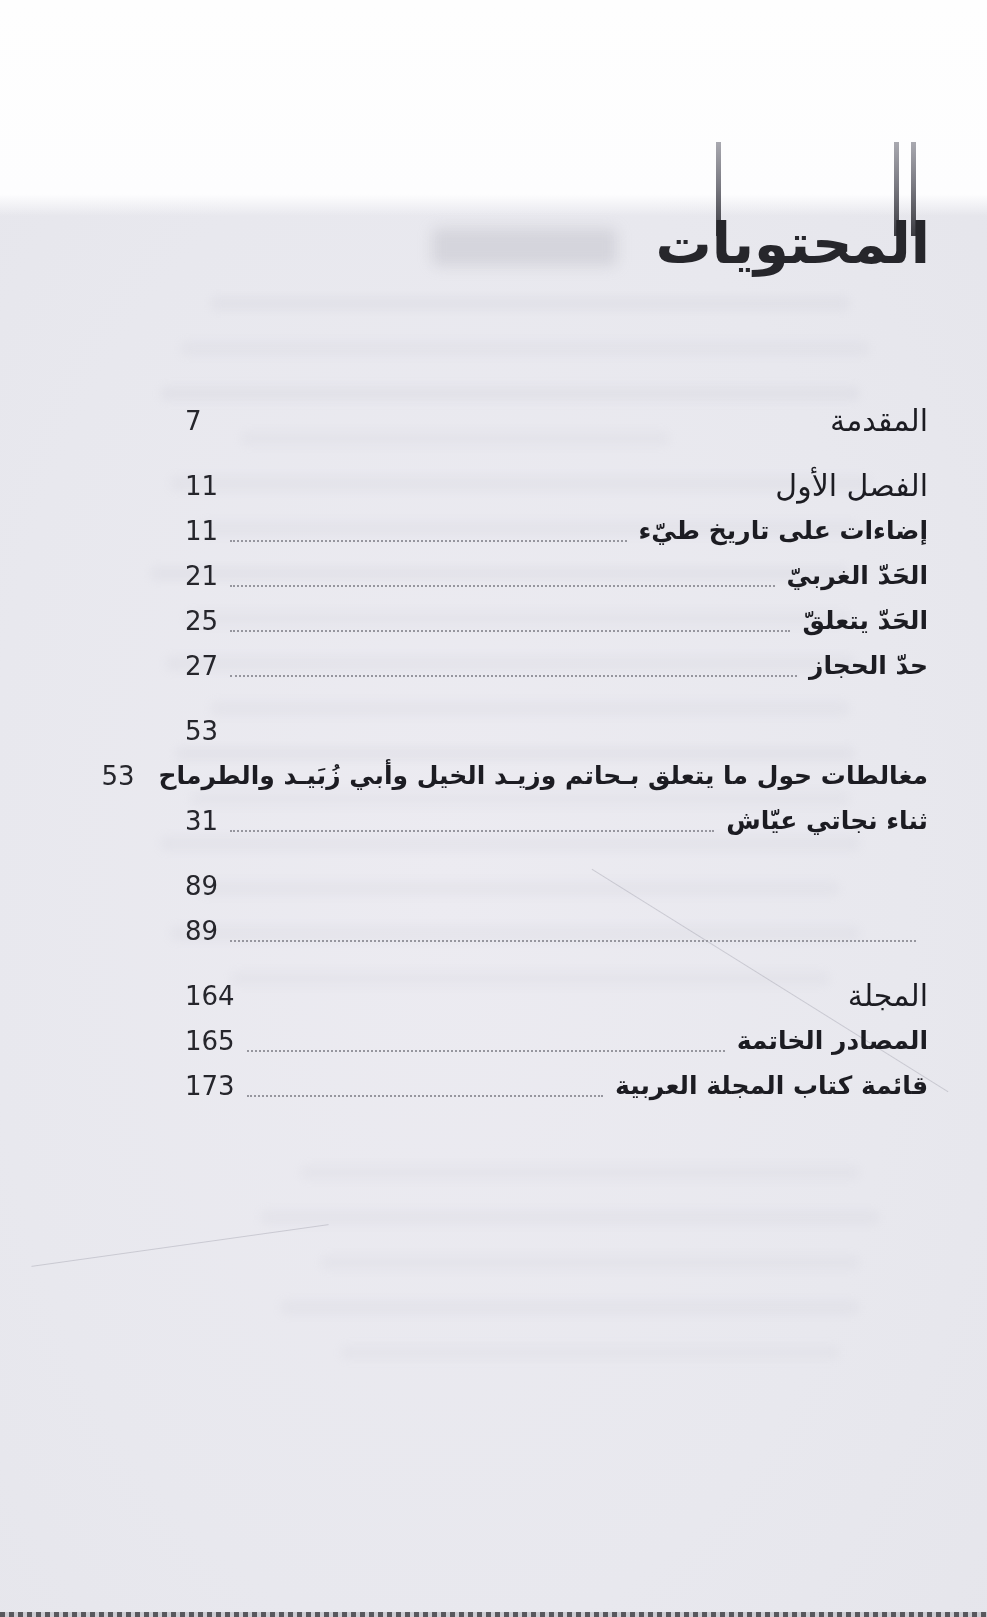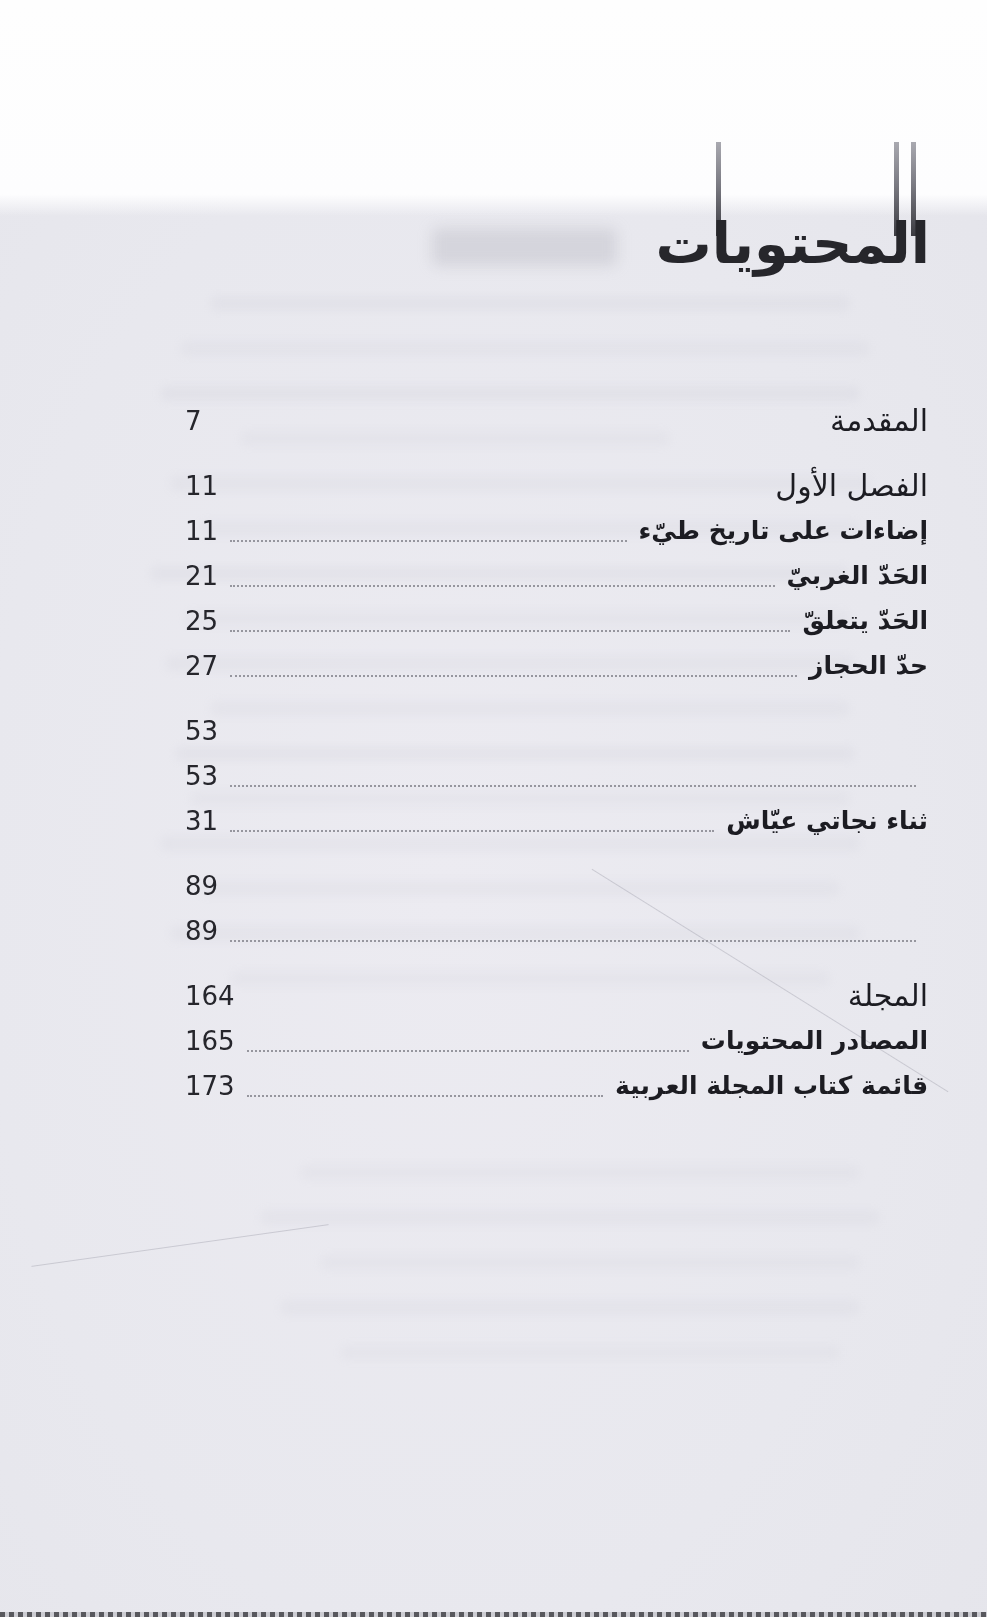--- a/index.html
+++ b/index.html
@@ -120,20 +120,21 @@
       <div class="row entry">
         <span class="label">حدّ الحجاز</span>
         <span class="leader"></span>
         <span class="pnum">27</span>
       </div>
       <div class="row chapter">
         <span class="spacer"></span>
         <span class="pnum">53</span>
       </div>
       <div class="row entry">
+        <span class="label">مغالطات حول ما يتعلق بـحاتم وزيـد الخيل وأبي زُبَيـد والطرماح</span>
         <span class="leader"></span>
         <span class="pnum">53</span>
       </div>
       <div class="row entry">
         <span class="label">ثناء نجاتي عيّاش</span>
         <span class="leader"></span>
         <span class="pnum">31</span>
       </div>
       <div class="row chapter">
         <span class="spacer"></span>
@@ -142,21 +143,21 @@
       <div class="row entry">
         <span class="leader"></span>
         <span class="pnum">89</span>
       </div>
       <div class="row chapter">
         <span class="label">المجلة</span>
         <span class="spacer"></span>
         <span class="pnum">164</span>
       </div>
       <div class="row entry">
-        <span class="label">المصادر المحتويات</span>
+        <span class="label">المصادر الخاتمة</span>
         <span class="leader"></span>
         <span class="pnum">165</span>
       </div>
       <div class="row entry">
         <span class="label">قائمة كتاب المجلة العربية</span>
         <span class="leader"></span>
         <span class="pnum">173</span>
       </div>
     </div>
 

